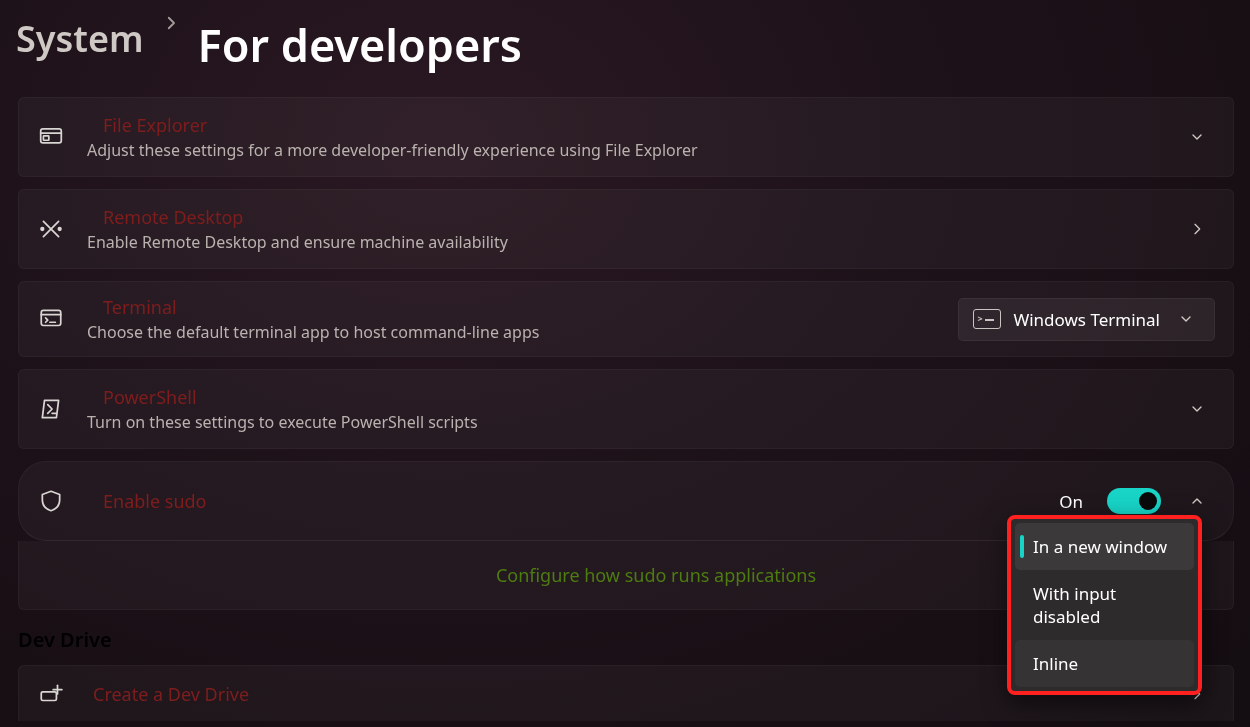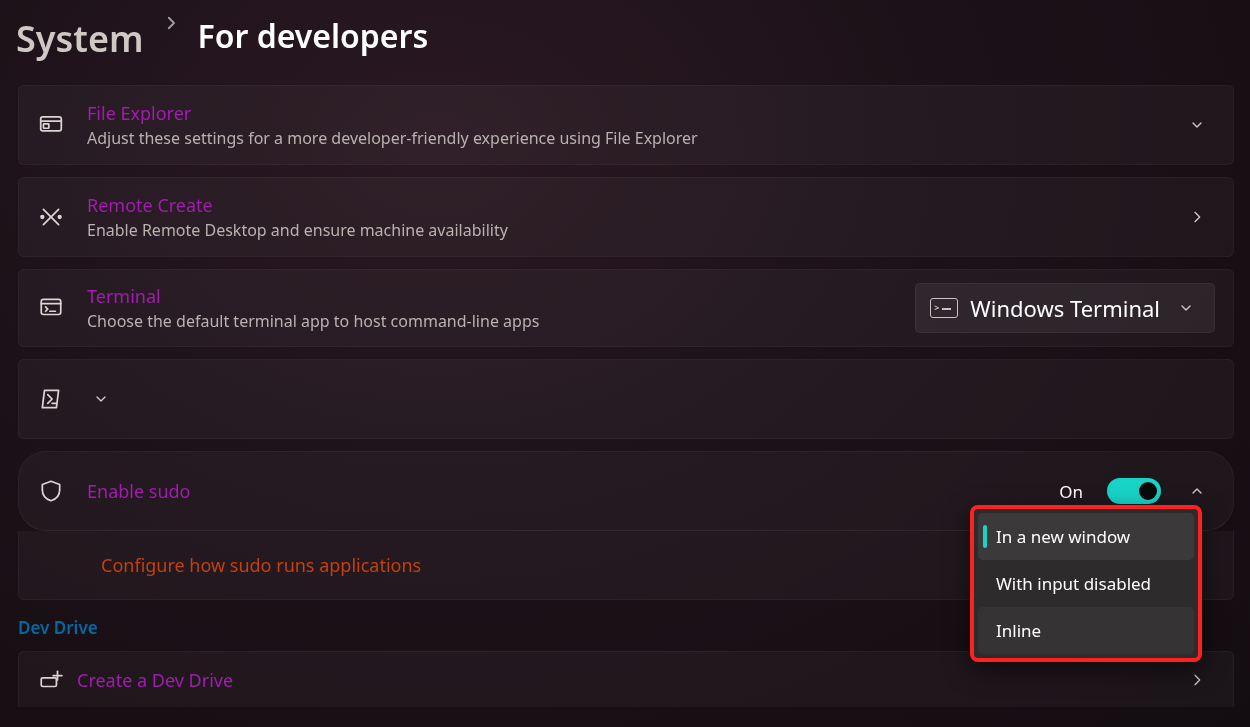--- a/index.html
+++ b/index.html
@@ -19,21 +19,21 @@
     margin: 0 0 22px 4px;
   }
   .breadcrumb-parent {
     font-size: 36px;
     font-weight: 600;
     color: #cfc9c6;
   }
   .breadcrumb-sep { color: #a39d9a; }
   .breadcrumb-sep svg { width: 18px; height: 18px; }
   .breadcrumb-current {
-    font-size: 32px;
+    font-size: 45px;
     font-weight: 600;
     color: #fff;
   }
 
   .card {
     background: rgba(255,255,255,0.035);
     border: 1px solid rgba(255,255,255,0.04);
     border-radius: 6px;
     padding: 13px 22px 13px 18px;
     margin: 0 4px 12px 6px;
@@ -41,40 +41,40 @@
     align-items: center;
     gap: 22px;
     min-height: 80px;
     position: relative;
   }
 
   .card-icon { width: 28px; display:flex; align-items:center; justify-content:center; color:#d8d5d2; flex:0 0 28px; }
   .card-icon svg { width: 26px; height: 26px; }
 
   .card-text { flex: 1 1 auto; display:flex; flex-direction:column; gap:2px; }
-  .card-title { font-size: 18px; font-weight: 400; color:#a21caf; }
+  .card-title { font-size: 18px; font-weight: 400; color:#7f1d1d;margin-left:16px; }
   .card-sub   { font-size: 16px; font-weight: 400; color:#b9b2af; }
 
   .chev { color:#cfc9c6; display:flex; align-items:center; justify-content:center; width:28px; }
   .chev svg { width:16px; height:16px; }
 
   
   .term-dd {
     display:flex; align-items:center; gap:12px;
     background: rgba(255,255,255,0.06);
     border:1px solid rgba(255,255,255,0.05);
     border-radius:5px;
     padding: 9px 14px 9px 14px;
     margin-right: -4px;
   }
   .term-dd-ico { width:28px; height:20px; border:1px solid #c8c4c1; border-radius:3px; position:relative; display:flex; align-items:center; }
   .term-dd-ico span { position:absolute; }
   .term-prompt { left:3px; top:2px; font-size:9px; color:#c8c4c1; font-weight:700;}
   .term-line { left:11px; top:9px; width:9px; height:2px; background:#c8c4c1;}
-  .term-dd-label { font-size:22px; color:#fff;text-align:center; }
+  .term-dd-label { font-size:17px; color:#fff;text-align:center; }
 
   
   .toggle-state { font-size:17px; color:#fff; margin-right:2px;}
   .toggle {
     width:54px; height:26px; border-radius:13px; background:#17d4c7;
     position:relative; flex:0 0 54px;
   }
   .toggle-knob {
     position:absolute; right:4px; top:4px; width:18px; height:18px; border-radius:50%; background:#0a0a0a;
   }
@@ -83,28 +83,28 @@
   .subcard {
     background: rgba(255,255,255,0.035);
     border: 1px solid rgba(255,255,255,0.04);
     border-top: 0;
     border-radius:0 0 6px 6px;
     padding: 22px 22px 22px 82px;
     margin: -12px 4px 12px 6px;
     position: relative;
   }
   .card.expanded { border-bottom-left-radius:0; border-bottom-right-radius:0; border-bottom:1px solid rgba(255,255,255,0.07);border-radius:28px;}
-  .sub-label { font-size:18px; color:#c2410c; }
+  .sub-label { font-size:18px; color:#4d7c0f;text-align:center; }
 
   
   .flyout {
     position:absolute;
     right:31px;
     top:-26px;
-    width:232px;
+    width:195px;
     background:#2e2b2d;
     border-radius:8px;
     padding:4px;
     border: 4px solid #ff2020;
     box-shadow: 0 8px 24px rgba(0,0,0,0.55);
     z-index:20;
   }
   .fly-item {
     padding: 12px 12px 12px 18px;
     font-size:17px;
@@ -113,21 +113,21 @@
     position:relative;
     cursor:default;
   }
   .fly-item.selected { background: rgba(255,255,255,0.07); }
   .fly-item.selected::before {
     content:"";
     position:absolute; left:5px; top:12px; bottom:12px; width:4px; border-radius:2px; background:#17d4c7;
   }
   .fly-item.last { background: rgba(255,255,255,0.04); }
 
-  .section-heading { font-size:17px; font-weight:600; color:#0369a1; margin:16px 0 12px 6px; }
+  .section-heading { font-size:20px; font-weight:600; color:#000000; margin:16px 0 12px 6px; }
 
   .card.partial { margin-bottom:0; border-bottom-left-radius:0; border-bottom-right-radius:0; border-bottom:0; min-height:56px;gap:12px; }
 </style>
 </head>
 <body>
 
 <div class="breadcrumb">
   <span class="breadcrumb-parent">System</span>
   <span class="breadcrumb-sep">
     <svg viewBox="0 0 24 24" fill="none" stroke="currentColor" stroke-width="2.4" stroke-linecap="round" stroke-linejoin="round">
@@ -159,21 +159,21 @@
 <div class="card">
   <span class="card-icon">
     <svg viewBox="0 0 24 24" fill="none" stroke="currentColor" stroke-width="1.6" stroke-linecap="round" stroke-linejoin="round">
       <path d="M5 5 l14 14"></path>
         <path d="M19 5 l-14 14"></path>
       <circle cx="4" cy="12" r="1.2" fill="currentColor"></circle>
         <circle cx="20" cy="12" r="1.2" fill="currentColor"></circle>
     </svg>
   </span>
   <div class="card-text">
-    <div class="card-title">Remote Create</div>
+    <div class="card-title">Remote Desktop</div>
     <div class="card-sub">Enable Remote Desktop and ensure machine availability</div>
   </div>
   <span class="chev">
     <svg viewBox="0 0 24 24" fill="none" stroke="currentColor" stroke-width="2" stroke-linecap="round" stroke-linejoin="round">
         <polyline points="9 5 16 12 9 19"></polyline>
       </svg>
   </span>
 </div>
 
 <div class="card" style="min-height:72px;">
@@ -204,20 +204,24 @@
 </div>
 
 <div class="card">
   <span class="card-icon">
     <svg viewBox="0 0 24 24" fill="none" stroke="currentColor" stroke-width="1.6" stroke-linecap="round" stroke-linejoin="round">
       <path d="M6 4 h13 l-2 16 h-13 z"></path>
       <polyline points="9 8 13 12 9 16"></polyline>
         <line x1="13" y1="16" x2="17" y2="16"></line>
     </svg>
   </span>
+  <div class="card-text">
+    <div class="card-title">PowerShell</div>
+    <div class="card-sub">Turn on these settings to execute PowerShell scripts</div>
+  </div>
   <span class="chev">
     <svg viewBox="0 0 24 24" fill="none" stroke="currentColor" stroke-width="2" stroke-linecap="round" stroke-linejoin="round">
         <polyline points="6 9 12 15 18 9"></polyline>
       </svg>
   </span>
 </div>
 
 <div class="card expanded">
   <span class="card-icon">
     <svg viewBox="0 0 24 24" fill="none" stroke="currentColor" stroke-width="1.6" stroke-linecap="round" stroke-linejoin="round">

